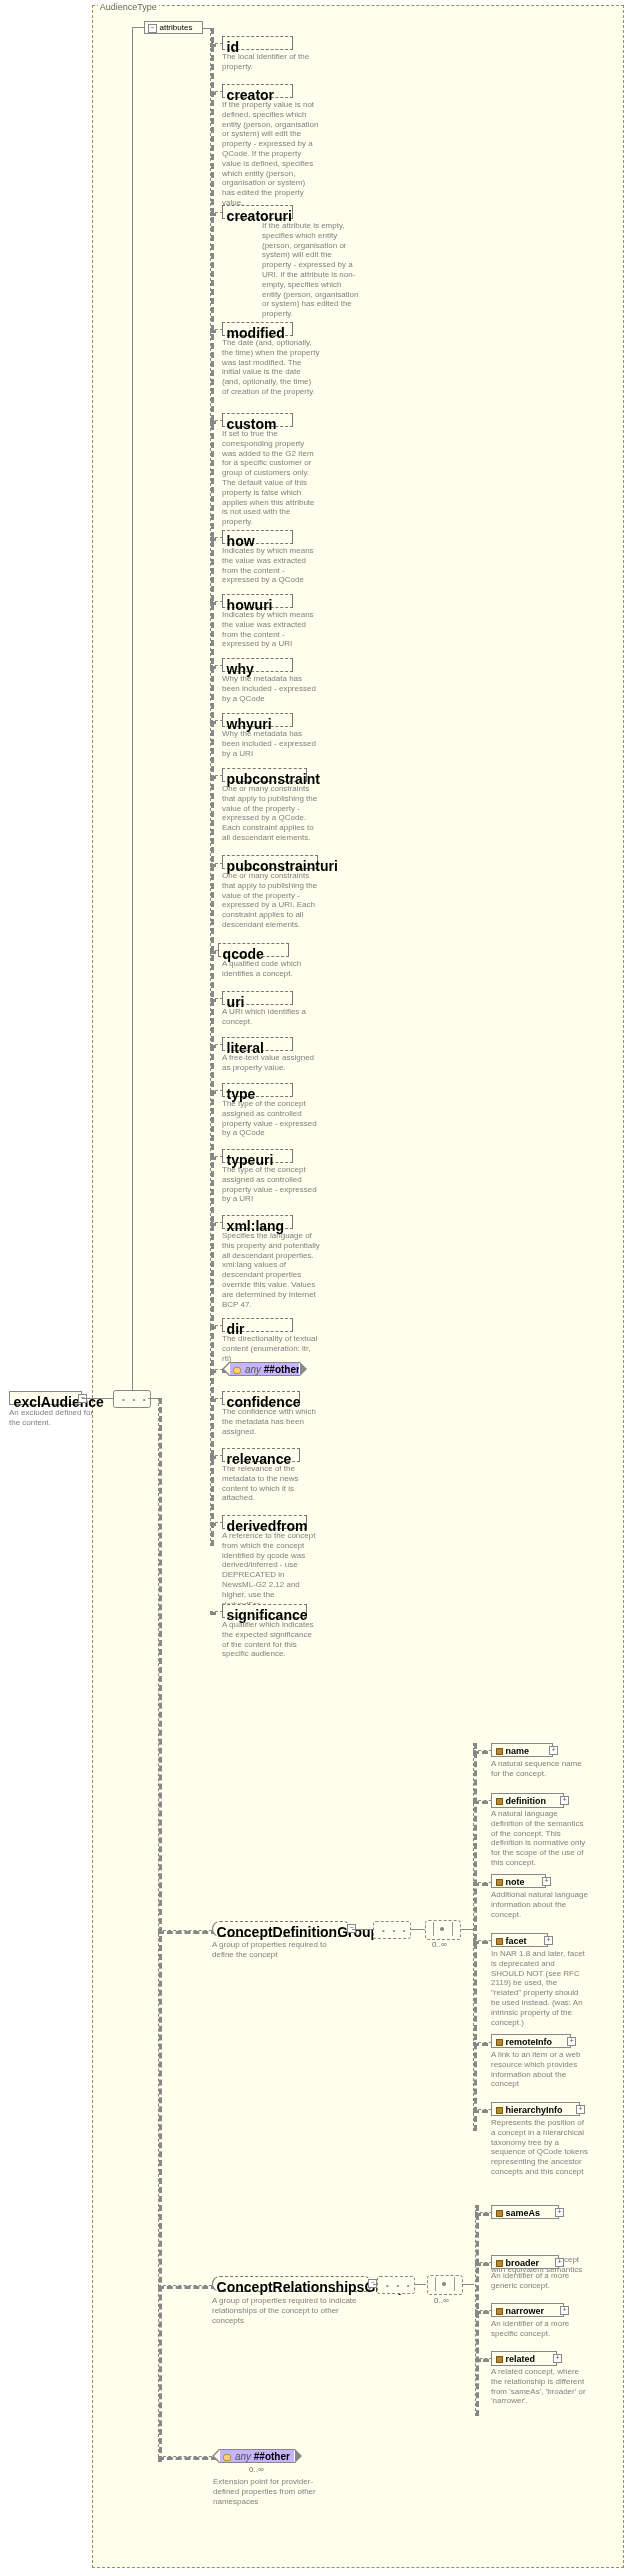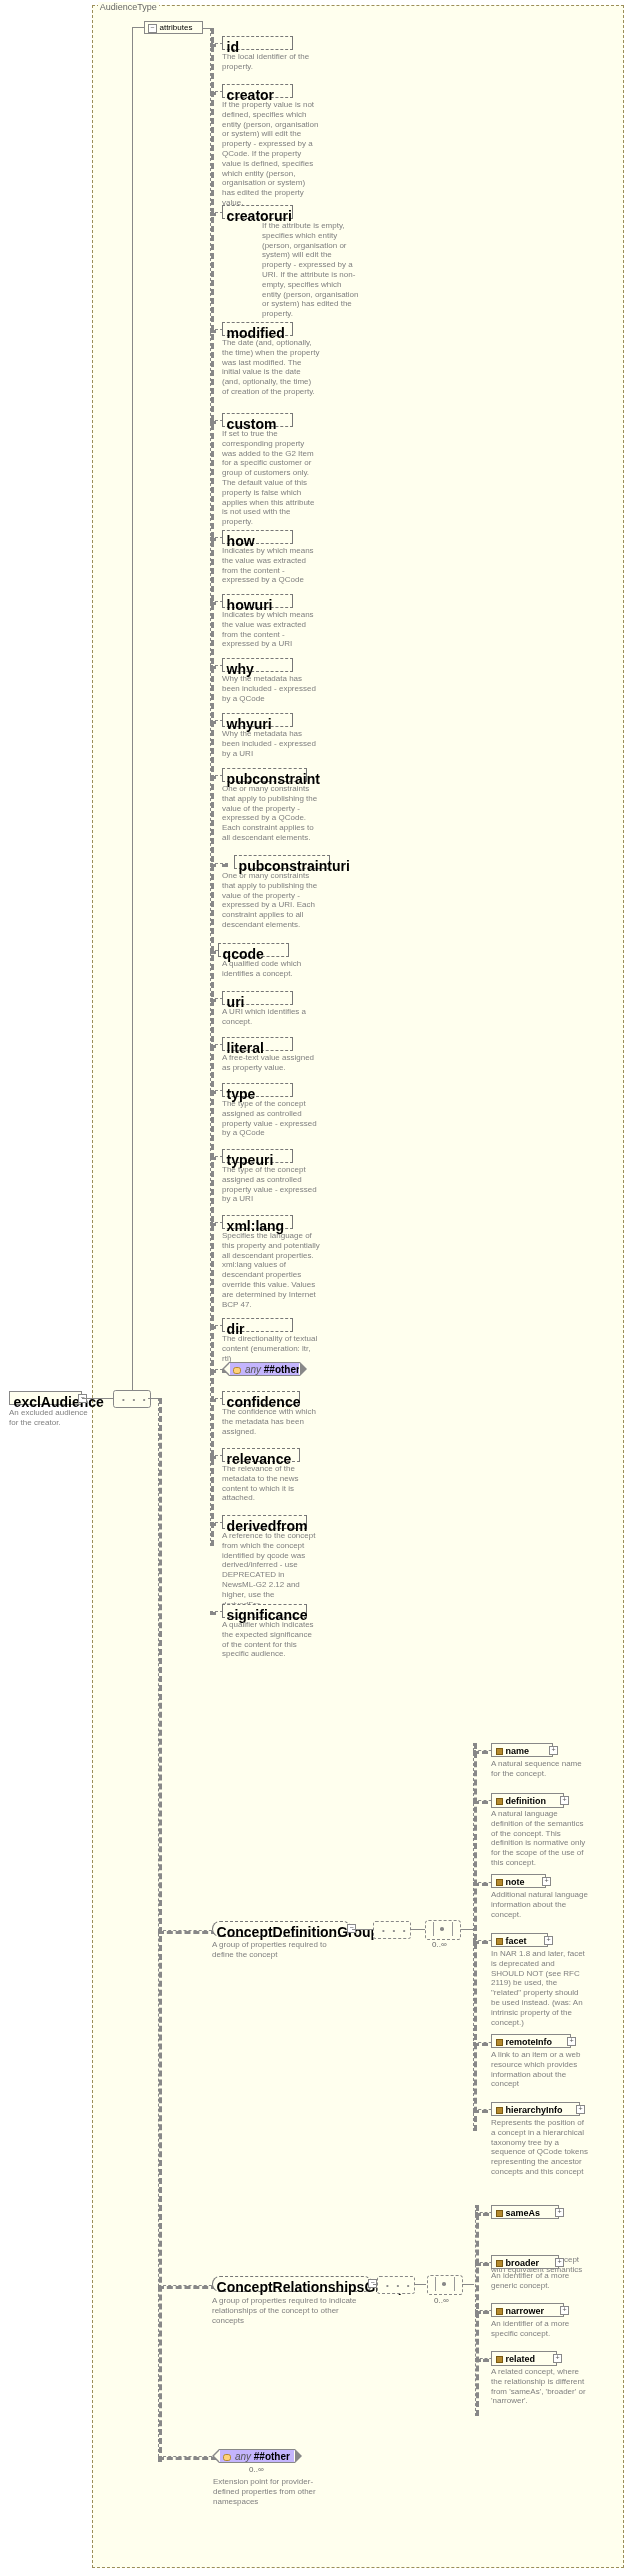--- a/index.html
+++ b/index.html
@@ -229,21 +229,21 @@
 
 <div class="canvas">
 
   <div class="outer-panel" style="left:92px; top:5.3px; width:530px; height:2561px;"></div>
   <div class="panel-label" style="left:98px; top:1.8px;">AudienceType</div>
 
   <div class="node" style="left:9px; top:1391px; width:73px; height:14.2px;">
     <span class="title">exclAudience</span>
     <span class="icon-attach">−</span>
   </div>
-  <div class="desc" style="left:9px; top:1408px; width:85px;">An excluded audience for the creator.</div>
+  <div class="desc" style="left:9px; top:1408px; width:85px;">An excluded defined for the content.</div>
 
   <div class="line" style="left:82px; top:1398px; width:31px; height:0.9px;"></div>
 
   <div class="shape" style="left:113px; top:1390px; width:37px; height:18px;">
     <div class="seq-body"></div>
     <div class="seq-dots">• • •</div>
   </div>
 
   <div class="line" style="left:132px; top:27px; width:0.9px; height:1363px;"></div>
   <div class="line" style="left:150px; top:1398px; width:0.9px; height:0.9px;"></div>
@@ -316,21 +316,21 @@
   </div>
   <div class="desc" style="left:222px; top:729px;">Why the metadata has been included - expressed by a URI</div>
 
   <div class="dline" style="left:210px; top:775px; width:12.4px; height:0; border-top:0.9px dashed #888;"></div>
   <div class="node hatch" style="left:222px; top:768px; width:85px; height:14.2px;">
     <span class="title">pubconstraint</span>
   </div>
   <div class="desc" style="left:222px; top:784px;">One or many constraints that apply to publishing the value of the property - expressed by a QCode. Each constraint applies to all descendant elements.</div>
 
   <div class="dline" style="left:210px; top:863px; width:12.4px; height:0; border-top:0.9px dashed #888;"></div>
-  <div class="node hatch" style="left:222px; top:855px; width:96px; height:14.2px;margin-left:12px;">
+  <div class="node hatch" style="left:222px; top:855px; width:96px; height:14.2px;">
     <span class="title">pubconstrainturi</span>
   </div>
   <div class="desc" style="left:222px; top:871px;">One or many constraints that apply to publishing the value of the property - expressed by a URI. Each constraint applies to all descendant elements.</div>
 
   <div class="dline" style="left:210px; top:950px; width:12.4px; height:0; border-top:0.9px dashed #888;"></div>
   <div class="node hatch" style="left:218px; top:943px; width:71px; height:14.2px;">
     <span class="title">qcode</span>
   </div>
   <div class="desc" style="left:222px; top:959px;">A qualified code which identifies a concept.</div>
 

